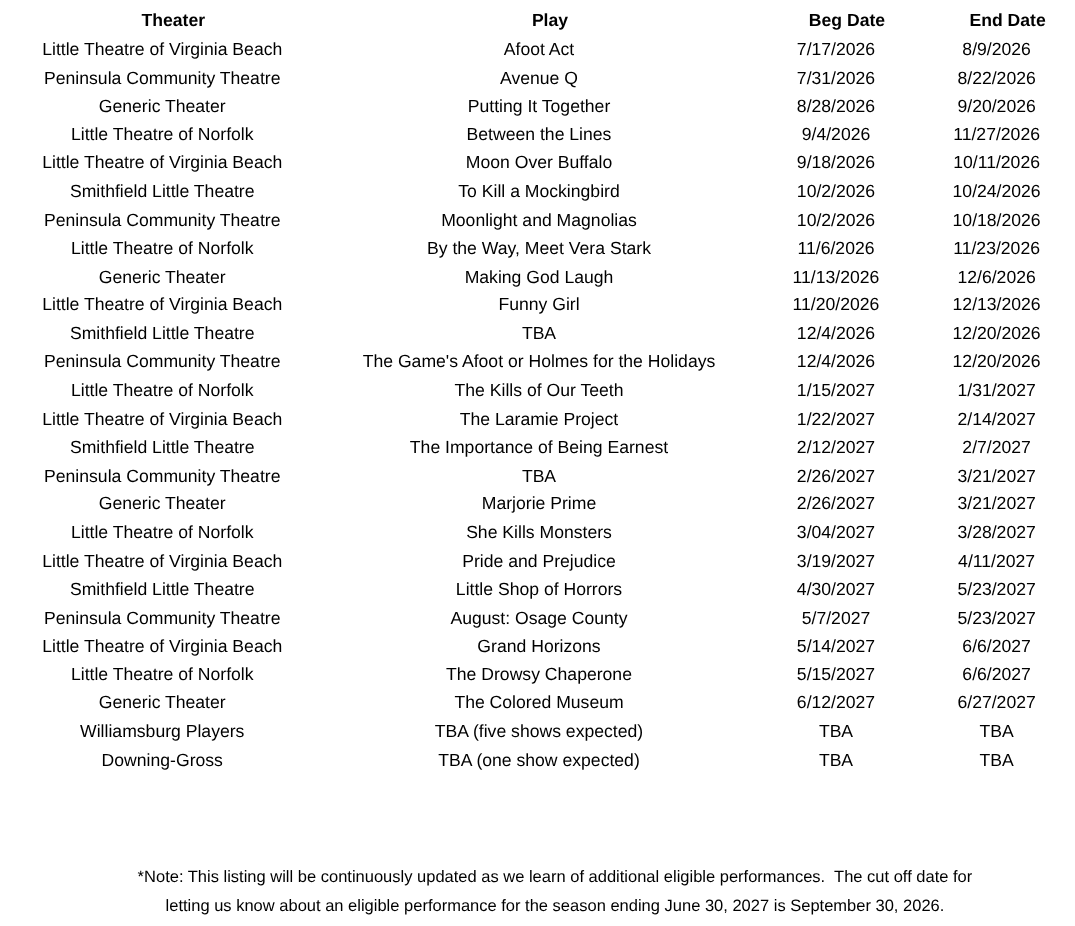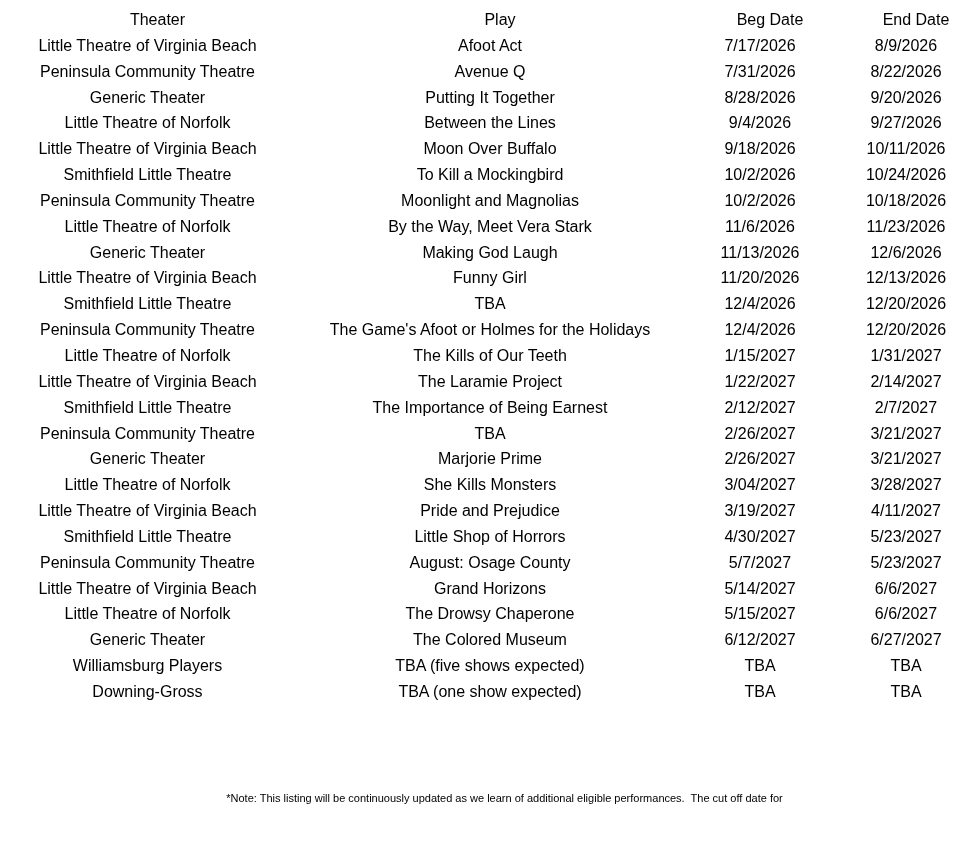--- a/index.html
+++ b/index.html
@@ -29,27 +29,27 @@
     text-align: center;
     vertical-align: middle;
     font-size: 16px;
     line-height: 25.85px;
     white-space: nowrap;
     overflow: visible;
     font-weight: normal;
     color: #000000;
   }
   table.schedule th {
-    font-weight: normal;
+    font-weight: bold;
     padding-left: 20px;
   }
   .note {
     margin-top: 80px;
     text-align: center;
-    font-size: 11px;
+    font-size: 15px;
     line-height: 26px;
     color: #000000;
     padding-left: 32px;
   }
   .note .note-line {
     white-space: pre; 
   }
 </style>
 </head>
 <body>
@@ -87,21 +87,21 @@
         <tr>
     <td>Generic Theater</td>
     <td>Putting It Together</td>
     <td>8/28/2026</td>
     <td>9/20/2026</td>
   </tr>
         <tr>
     <td>Little Theatre of Norfolk</td>
     <td>Between the Lines</td>
     <td>9/4/2026</td>
-    <td>9/27/2026</td>
+    <td>11/27/2026</td>
   </tr>
         <tr>
     <td>Little Theatre of Virginia Beach</td>
     <td>Moon Over Buffalo</td>
     <td>9/18/2026</td>
     <td>10/11/2026</td>
   </tr>
         <tr>
     <td>Smithfield Little Theatre</td>
     <td>To Kill a Mockingbird</td>
@@ -226,15 +226,16 @@
     <td>Downing-Gross</td>
     <td>TBA (one show expected)</td>
     <td>TBA</td>
     <td>TBA</td>
   </tr>
       </tbody>
   </table>
 
   <div class="note">
     <div class="note-line">*Note: This listing will be continuously updated as we learn of additional eligible performances.  The cut off date for</div>
+    <div class="note-line">letting us know about an eligible performance for the season ending June 30, 2027 is September 30, 2026.</div>
   </div>
 
 </div>
 
 </body></html>

